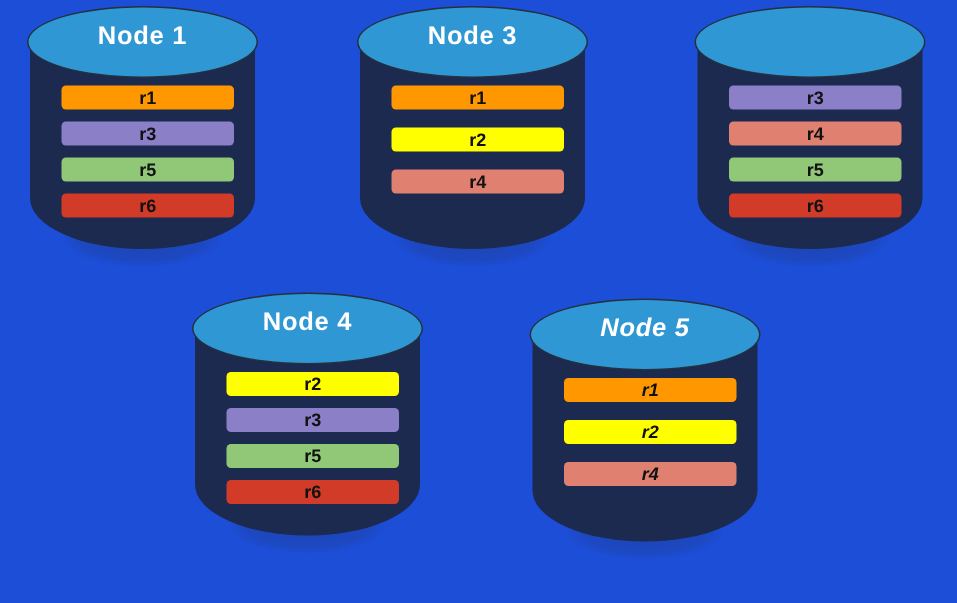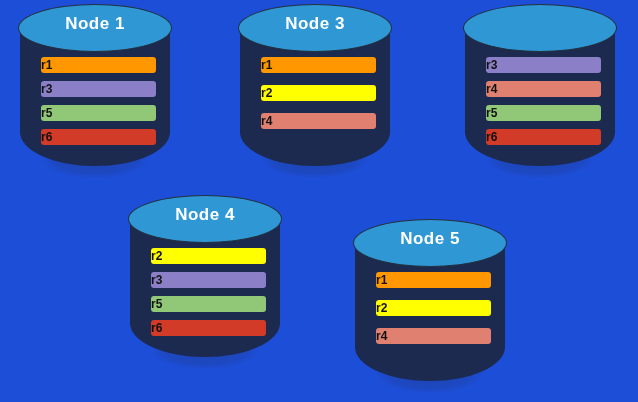--- a/index.html
+++ b/index.html
@@ -106,21 +106,21 @@
     display: flex;
     flex-direction: column;
   }
   .records.gap-tight  { gap: 8px; }
   .records.gap-wide   { gap: 12px; }
 
   .record-bar {
     height: 16px;
     line-height: 16px;
     border-radius: 3px;
-    text-align: left;
+    text-align: center;
     font-size: 12px;
     font-weight: bold;
     color: #111111;
     box-sizing: border-box;
     user-select: none;
   }
 </style>
 </head>
 <body>
 
@@ -176,21 +176,21 @@
         <div class="cyl-top" style="background: rgb(46, 151, 212);"></div>
       </div>
       <div class="node-title">Node  4</div>
       <div class="records gap-tight">
         <div class="record-bar" style="background: rgb(255, 255, 0);">r2</div>
         <div class="record-bar" style="background: rgb(139, 127, 199);">r3</div>
         <div class="record-bar" style="background: rgb(144, 200, 120);">r5</div>
         <div class="record-bar" style="background: rgb(209, 59, 40);">r6</div>
       </div>
     </div>
-    <div class="node" style="left: 345px; top: 219px;">
+    <div class="node" style="left: 345px; top: 199px; font-style: italic;">
       <div class="node-cyl">
         <div class="cyl-body" style="background: rgb(27, 42, 78);"></div>
         <div class="cyl-bottom-shade"></div>
         <div class="cyl-neck"></div>
         <div class="cyl-top" style="background: rgb(46, 151, 212);"></div>
       </div>
       <div class="node-title">Node  5</div>
       <div class="records gap-wide">
         <div class="record-bar" style="background: rgb(255, 152, 0);">r1</div>
         <div class="record-bar" style="background: rgb(255, 255, 0);">r2</div>

